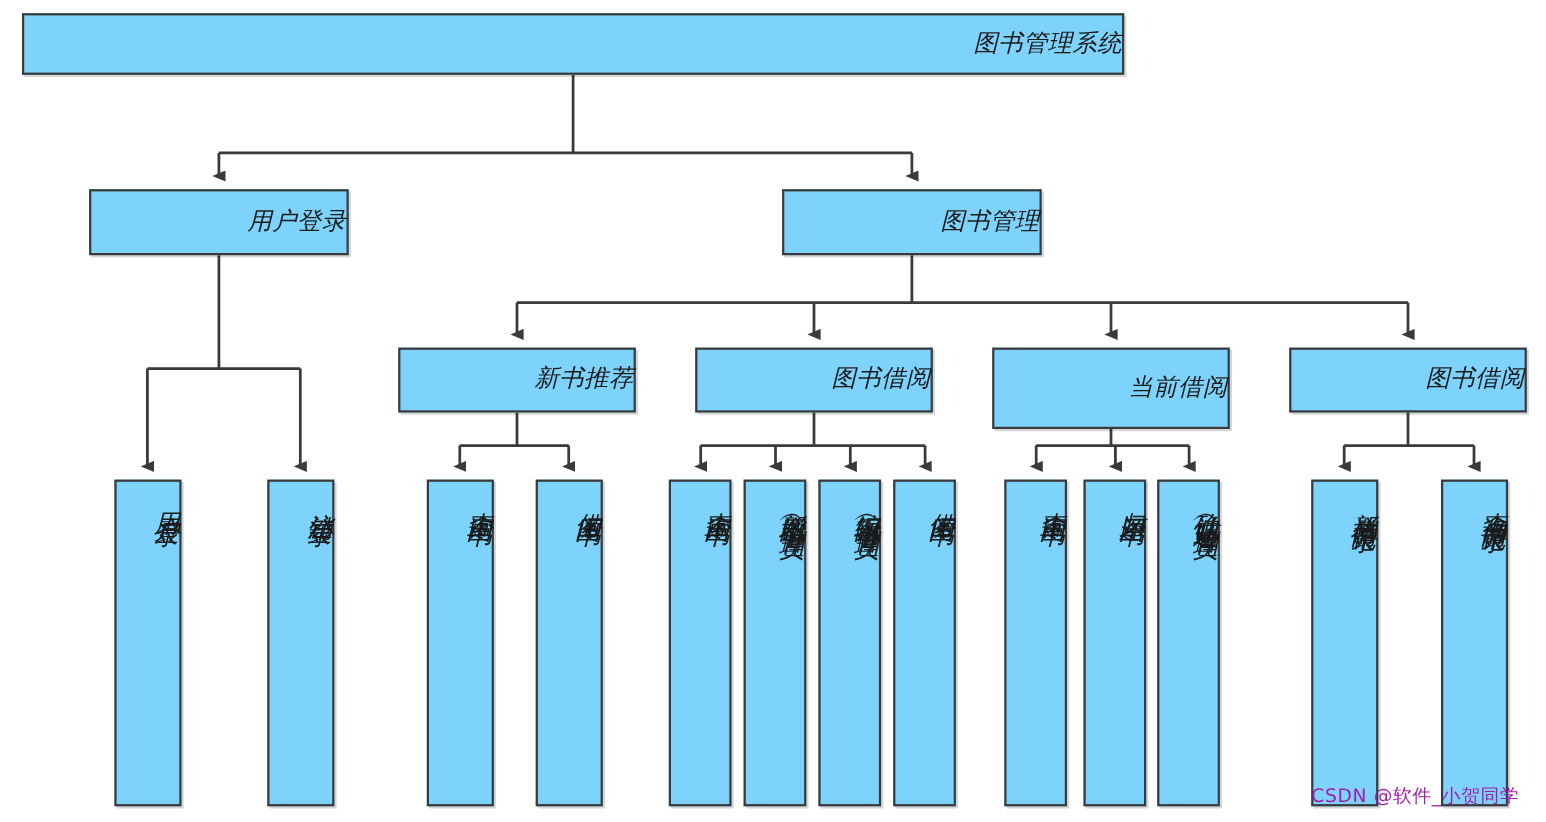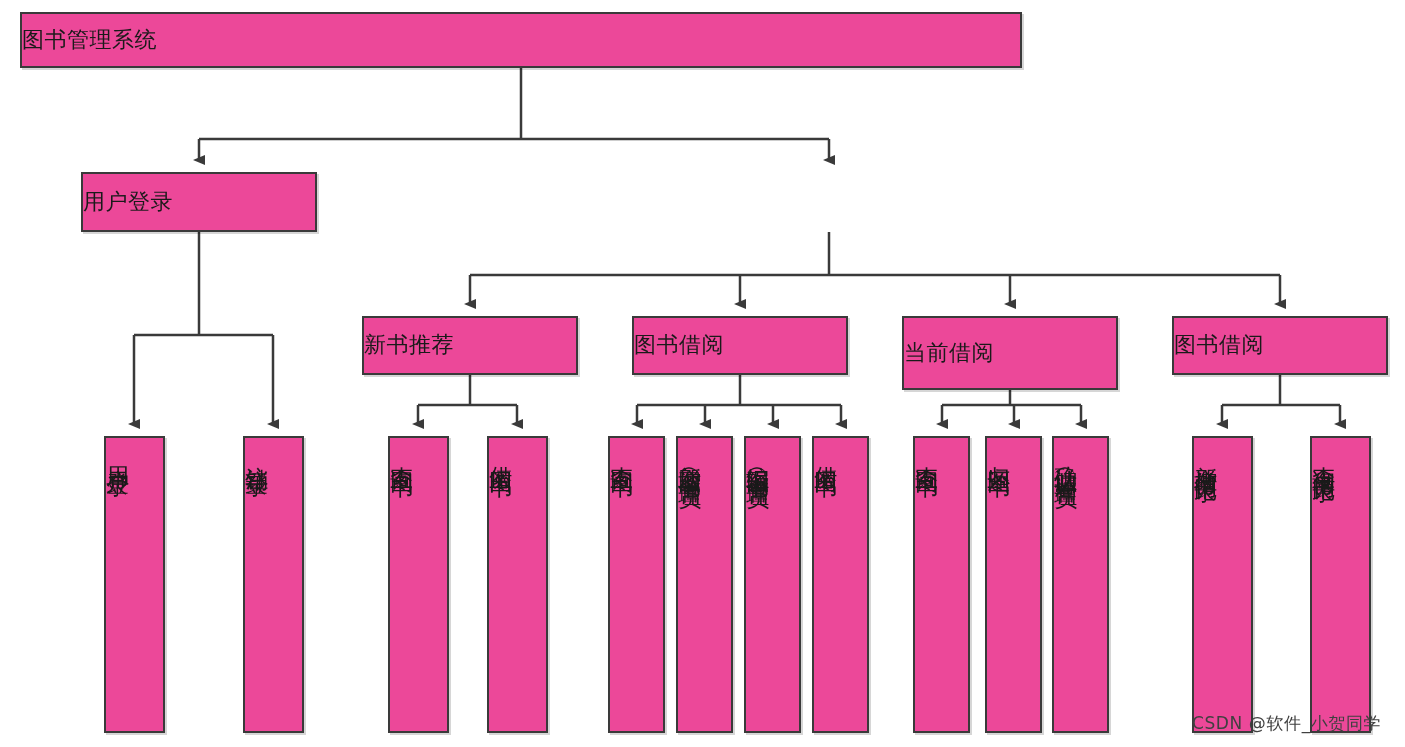--- a/index.html
+++ b/index.html
@@ -22,25 +22,26 @@
     left: 0;
     top: 0;
     width: 1405px;
     height: 747px;
     pointer-events: none;
   }
   .node {
     position: absolute;
     box-sizing: border-box;
     border: 2px solid #3a3a3a;
-    background: #ec4899;
+    background: #7dd3fc;
     display: flex;
     align-items: center;
-    justify-content: flex-start;
+    justify-content: flex-end;
     box-shadow: 2px 2px 0 rgba(0,0,0,0.16);
+    font-style: italic;
   }
   .node .label {
     color: #1a1a1a;
     line-height: 1.12;
     text-align: center;
     white-space: pre;
   }
   .node.horiz .label {
     font-size: 22px;
     letter-spacing: 0.5px;
@@ -54,21 +55,21 @@
     text-orientation: upright;
     font-size: 23px;
     letter-spacing: 3px;
     line-height: 1.05;
   }
   .watermark {
     position: absolute;
     left: 1192px;
     top: 712px;
     font-size: 17px;
-    color: #404040;
+    color: #a21caf;
     letter-spacing: 0.6px;
     white-space: nowrap;
     font-family: "DejaVu Sans", "Liberation Sans", sans-serif;
   }
 </style>
 </head>
 <body>
 
 <div id="canvas">
 
@@ -122,20 +123,23 @@
     </g>
   </svg>
 
   <div class="node horiz" style="left:20px;top:12px;width:1002px;height:56px;">
     <span class="label">图书管理系统</span>
   </div>
 
   <div class="node horiz" style="left:81px;top:172px;width:236px;height:60px;">
     <span class="label">用户登录</span>
   </div>
+  <div class="node horiz" style="left:711px;top:172px;width:236px;height:60px;">
+    <span class="label">图书管理</span>
+  </div>
 
   <div class="node horiz" style="left:632px;top:316px;width:216px;height:59px;">
     <span class="label">图书借阅</span>
   </div>
   <div class="node horiz" style="left:362px;top:316px;width:216px;height:59px;">
     <span class="label">新书推荐</span>
   </div>
   <div class="node horiz" style="left:902px;top:316px;width:216px;height:74px;">
     <span class="label">当前借阅</span>
   </div>

